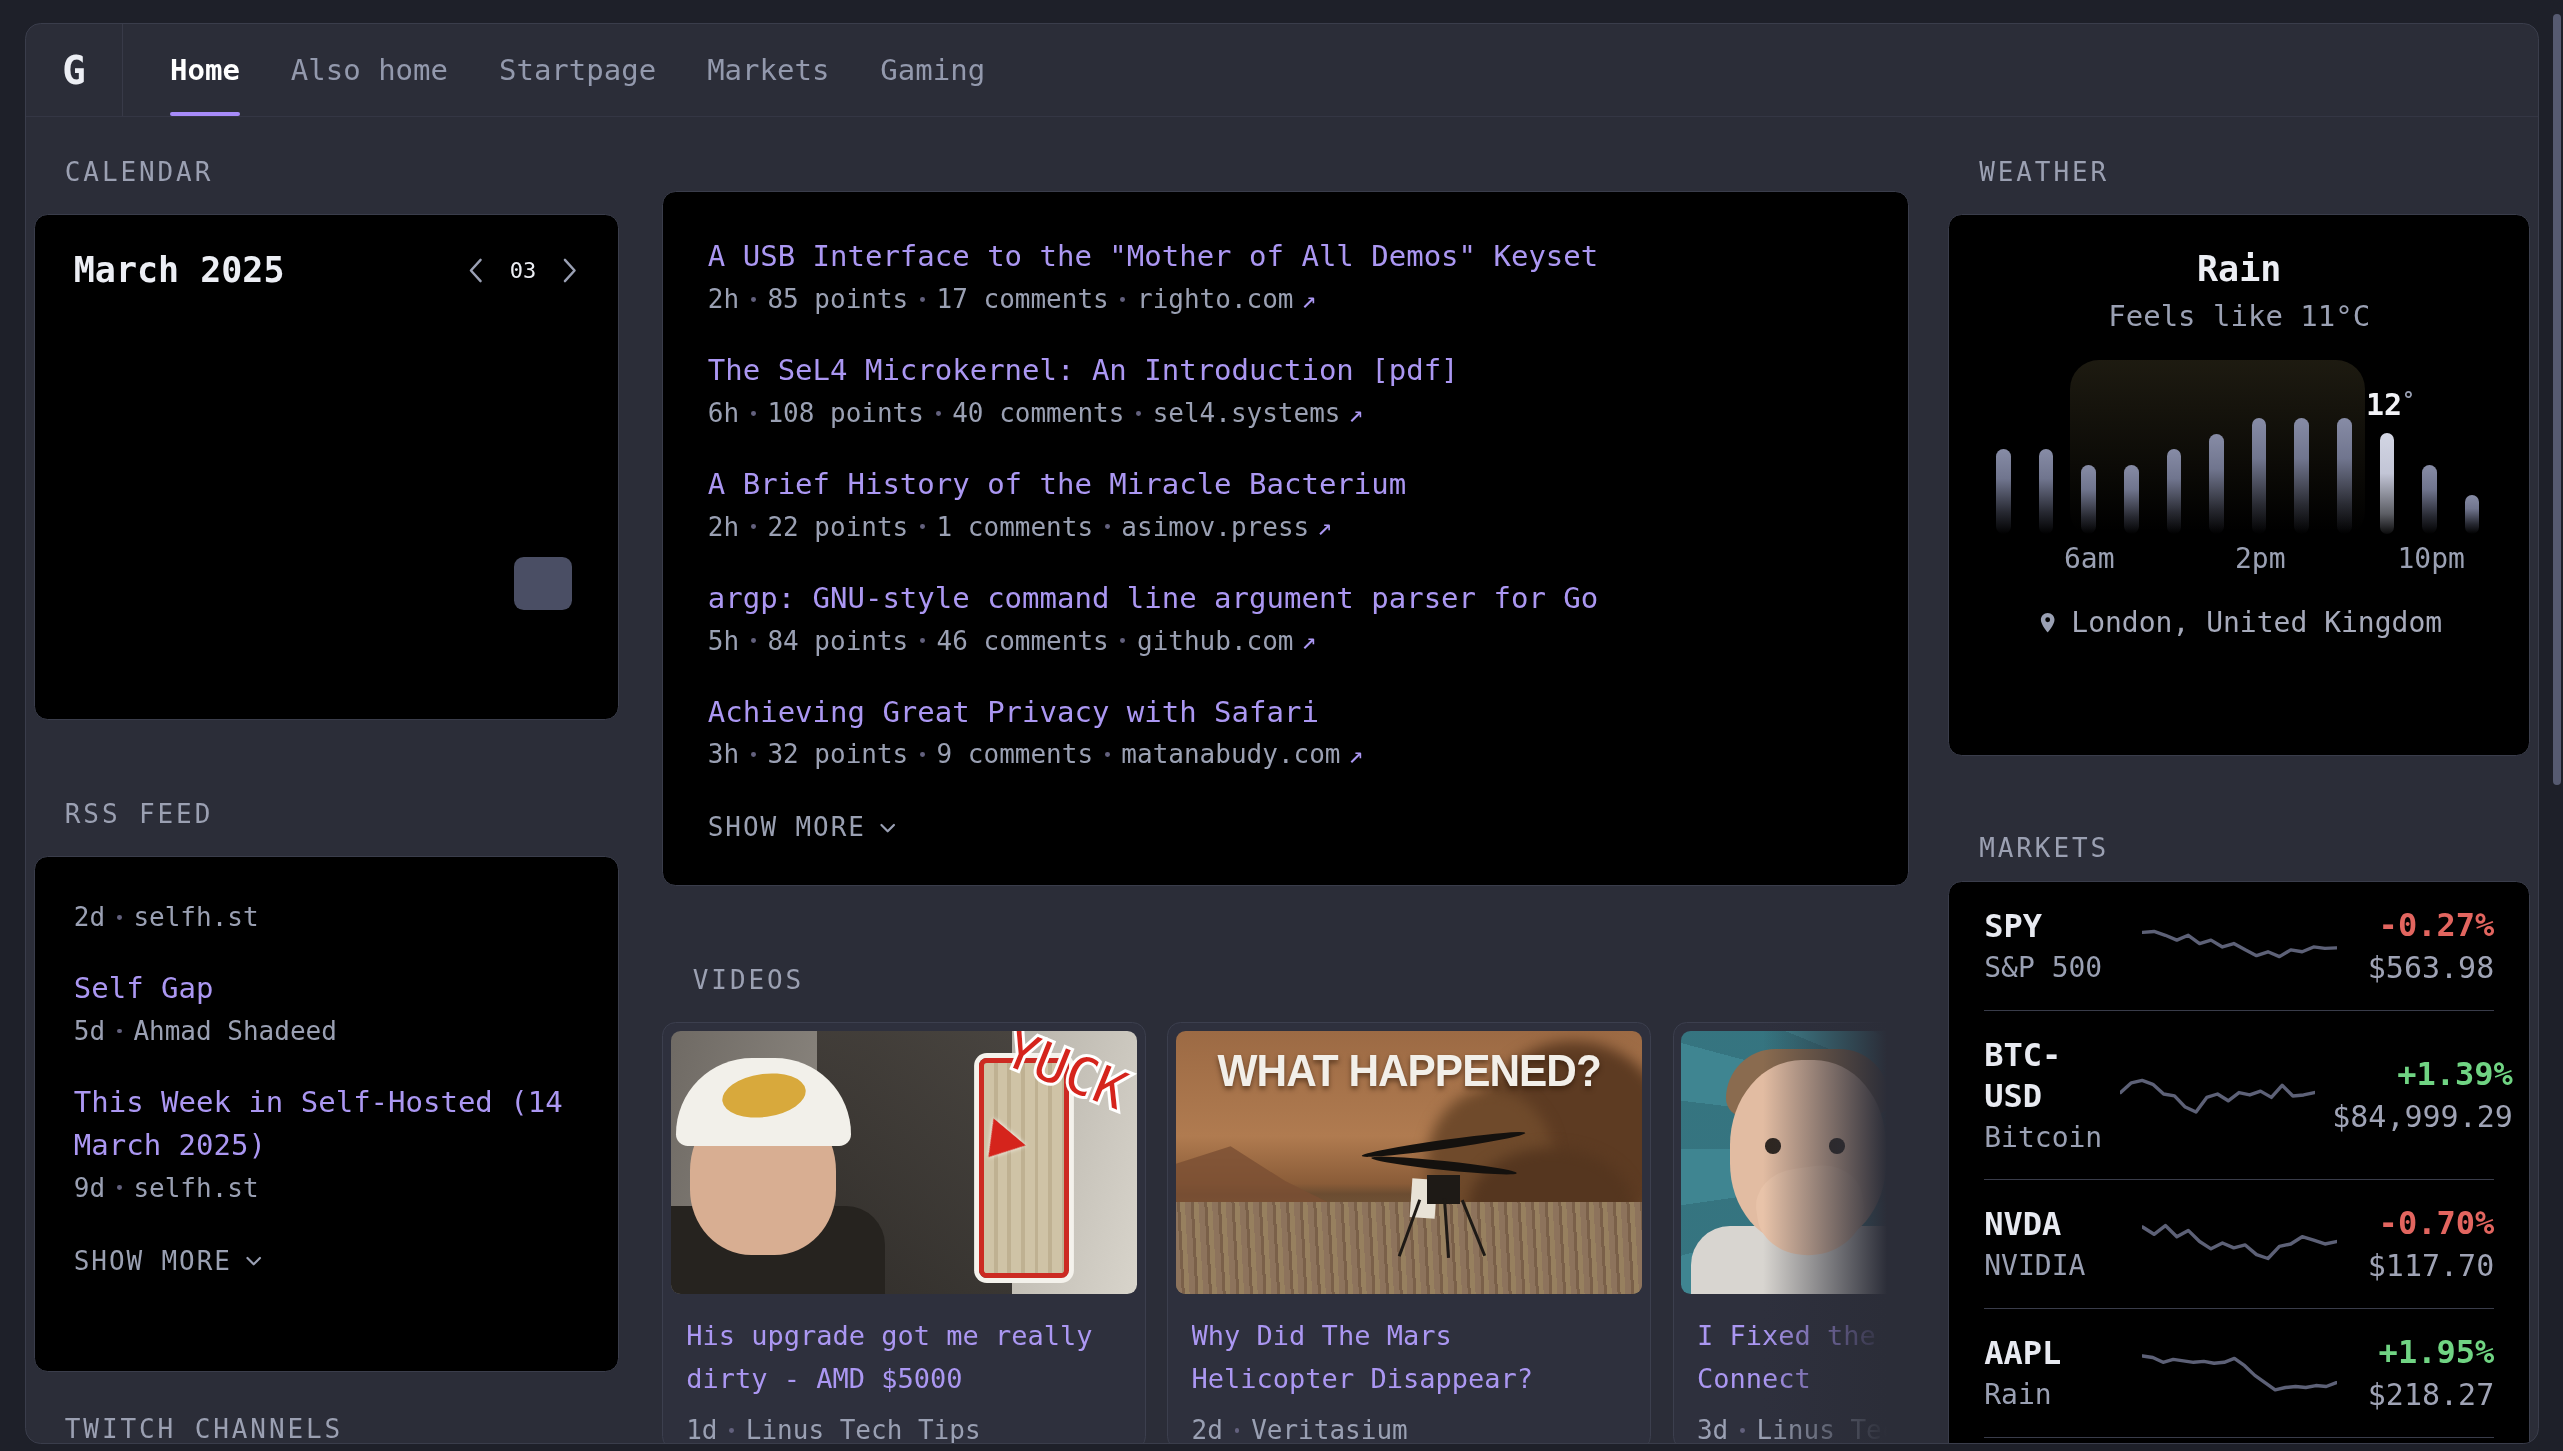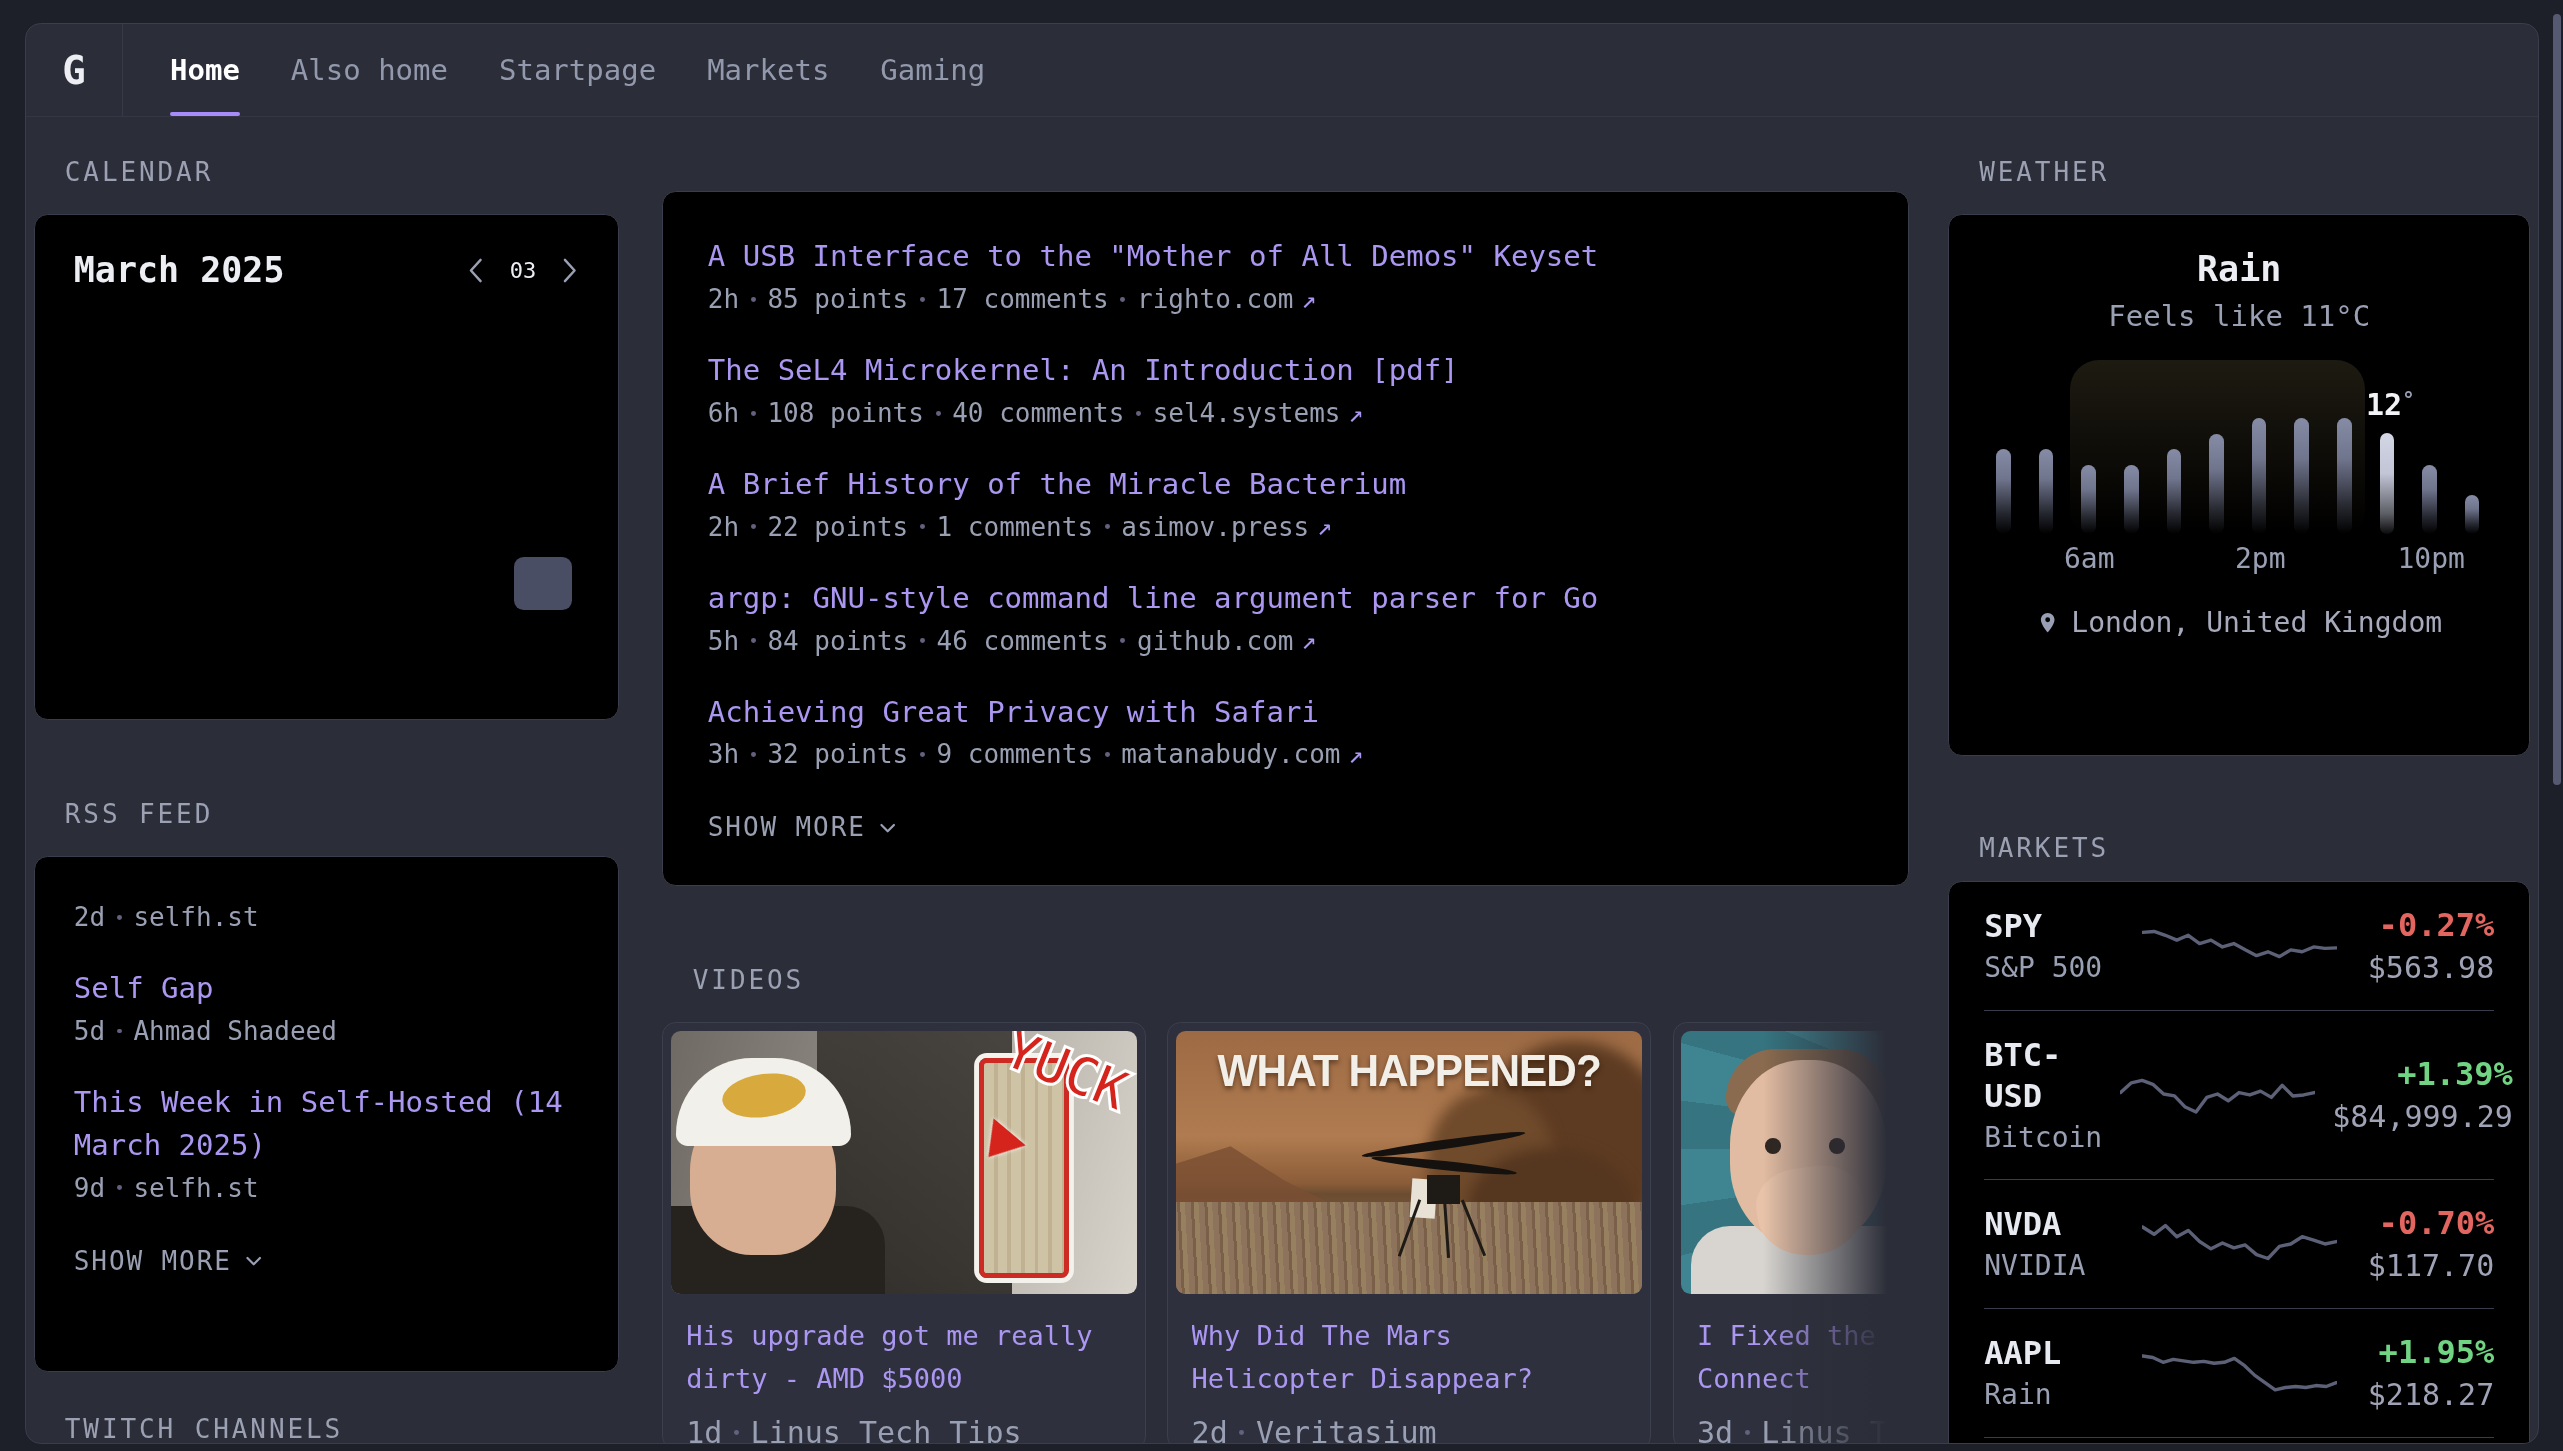--- a/index.html
+++ b/index.html
@@ -66,21 +66,21 @@
   .tab-row { display:flex; gap:43px; margin-left:31px; margin-bottom:23.4px; align-items:flex-start; }
   .feedtab { font-size:26px; letter-spacing:2.9px; cursor:pointer; color:#646a80; line-height:33px; }
   .feedtab.active { color:#ccd0dd; border-bottom:2.9px dotted #8b8fa2; padding-bottom:9.7px; }
   
   .videos-label { margin-top:78px; }
   .videos-wrap { position:relative; overflow:hidden; }
   .videos-row { display:flex; gap:21.4px; width:1557px; }
   .video-card { width:484px; flex:none; background:#2e303d; border:1px solid #3c3f4e; border-radius:13.6px; padding:7.8px 7.8px 0 7.8px; height:428px; cursor:pointer; }
   .thumb { position:relative; height:263px; border-radius:9.7px; overflow:hidden; }
   .v-title { margin:19.5px 15.6px 0 15.6px; color:#ab97f2; font-size:27px; line-height:43px; max-height:86px; overflow:hidden; }
-  .v-meta { margin:15.6px 15.6px 0 15.6px; font-size:30px; color:#9aa0b3; display:flex; align-items:center; }
+  .v-meta { margin:15.6px 15.6px 0 15.6px; font-size:26px; color:#9aa0b3; display:flex; align-items:center; }
   .videos-fade { position:absolute; top:0; right:0; bottom:0; width:146px; background:linear-gradient(90deg, rgba(43,45,56,0), #2b2d38 85%); pointer-events:none; }
   
   .t1 { background:linear-gradient(105deg,#6f6a64 0%,#8d8881 38%,#bdb9b0 70%,#d8d4cb 100%); }
   .t1 .rig { position:absolute; left:146px; top:0; width:195px; height:263px; background:linear-gradient(180deg,#35312d,#211e1b); opacity:.85; }
   .t1 .shirt { position:absolute; left:-39px; bottom:-29px; width:253px; height:117px; background:#26231f; border-radius:39px 39px 0 0; }
   .t1 .head { position:absolute; left:19.5px; top:68px; width:146px; height:156px; background:#d8ae92; border-radius:46% 46% 42% 42%; }
   .t1 .helmet { position:absolute; left:5.8px; top:27px; width:175px; height:88px; background:#f2f0ea; border-radius:88px 88px 13.6px 13.6px; }
   .t1 .helmet-logo { position:absolute; left:51px; top:43px; width:84px; height:43px; background:#d8a93c; border-radius:50%; transform:rotate(-8deg); }
   .t1 .filter { position:absolute; right:68px; top:27px; width:90px; height:220px; background:repeating-linear-gradient(90deg,#cfc3a6 0 9.7px,#bfb192 9.7px 13.6px); border:5.8px solid #cc2a22; border-radius:7.8px; box-shadow:0 0 0 4.9px #f4f2ec; }
   .t1 .yuck { position:absolute; right:7.8px; top:5.8px; font-size:56px; font-weight:bold; color:#d5241c; transform:rotate(22deg); -webkit-text-stroke:2.9px #fff; letter-spacing:-1.9px; }

